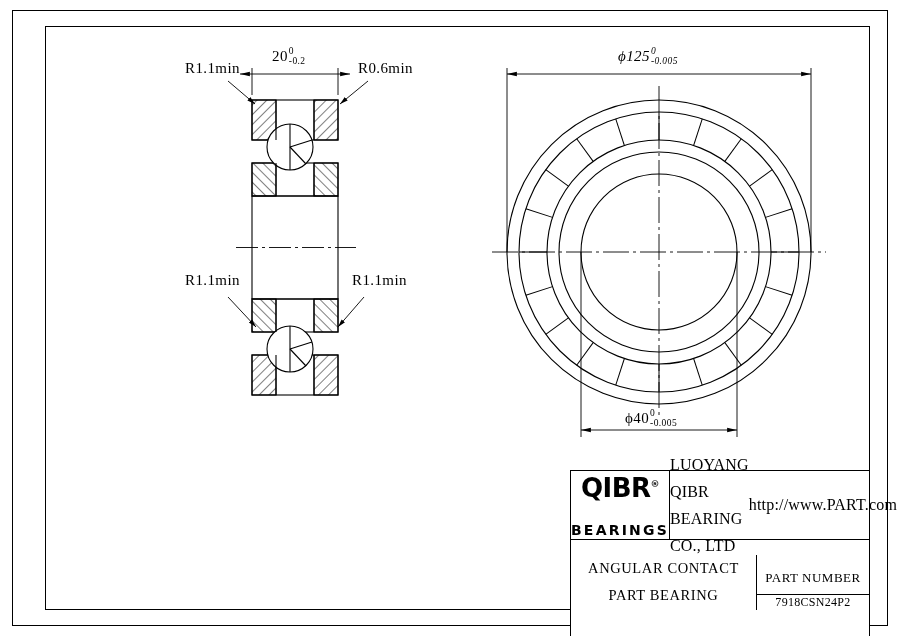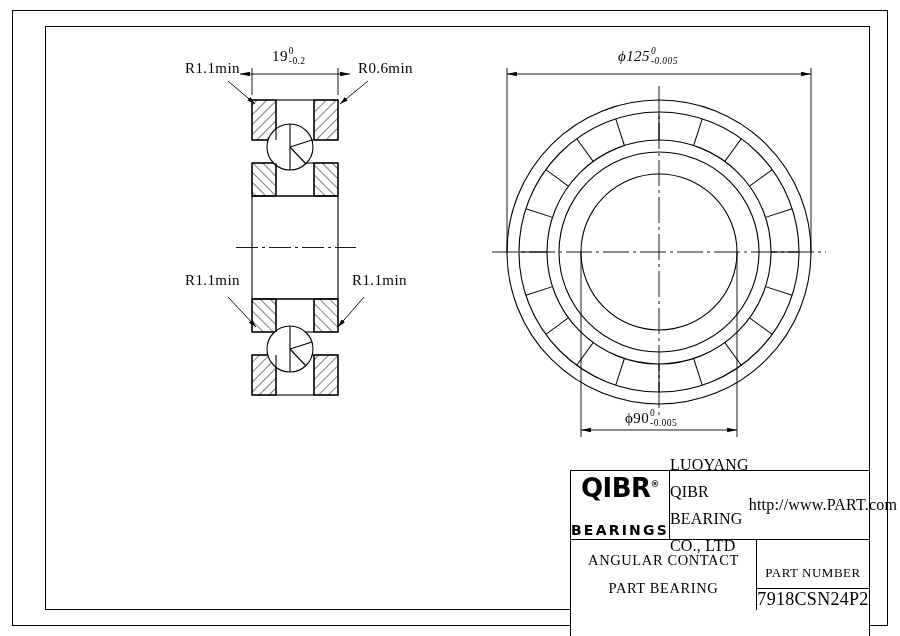--- a/index.html
+++ b/index.html
@@ -124,20 +124,21 @@
     line-height: 1.7;
     letter-spacing: 0.2px;
   }
   .tb-bottom {
     position: absolute;
     left: 0;
     top: 69px;
     width: 100%;
     height: 70px;
     display: flex;
+    align-items: flex-end;
   }
   .tb-type {
     width: 186px;
     box-sizing: border-box;
     border-right: 1px solid #000;
     display: flex;
     flex-direction: column;
     align-items: center;
     justify-content: center;
     font-size: 14.5px;
@@ -158,21 +159,21 @@
     justify-content: center;
     font-size: 13px;
     letter-spacing: 0.5px;
     margin-top: 17px;
   }
   .tb-part-value {
     flex: 1;
     display: flex;
     align-items: center;
     justify-content: center;
-    font-size: 18px;
+    font-size: 12px;
     letter-spacing: 0.3px;
   }
 </style>
 </head>
 <body>
 
 <div id="page">
 
   <div class="frame-outer"></div>
   <div class="frame-inner"></div>
@@ -317,21 +318,21 @@
       <line x1="737" y1="252" x2="737" y2="437"></line>
       <line x1="581" y1="430" x2="737" y2="430" marker-start="url(#arrR)" marker-end="url(#arrL)"></line>
     </g>
   </svg>
 
   <div class="lbl" style="left:185px; top:60px;">
     <span>R1.1min</span>
   </div>
 
   <div class="lbl" style="left:272px; top:48px;">
-    <span>19</span><span class="stack">
+    <span>20</span><span class="stack">
         <span>0</span>
         <span>-0.2</span>
       </span>
   </div>
 
   <div class="lbl" style="left:358px; top:60px;">
     <span>R0.6min</span>
   </div>
 
   <div class="lbl" style="left:185px; top:272px;">
@@ -343,21 +344,21 @@
   </div>
 
   <div class="lbl" style="left:618px; top:48px;font-style:italic;">
     <span>ϕ</span><span>125</span><span class="stack">
         <span>0</span>
         <span>-0.005</span>
       </span>
   </div>
 
   <div class="lbl" style="left:625px; top:410px;">
-    <span>ϕ</span><span>90</span><span class="stack">
+    <span>ϕ</span><span>40</span><span class="stack">
         <span>0</span>
         <span>-0.005</span>
       </span>
   </div>
 
   <div class="titleblock">
     <div class="tb-top">
       <div class="tb-logo">
         <div class="logo-main">
           <span>QIBR</span><span class="reg">®</span>

